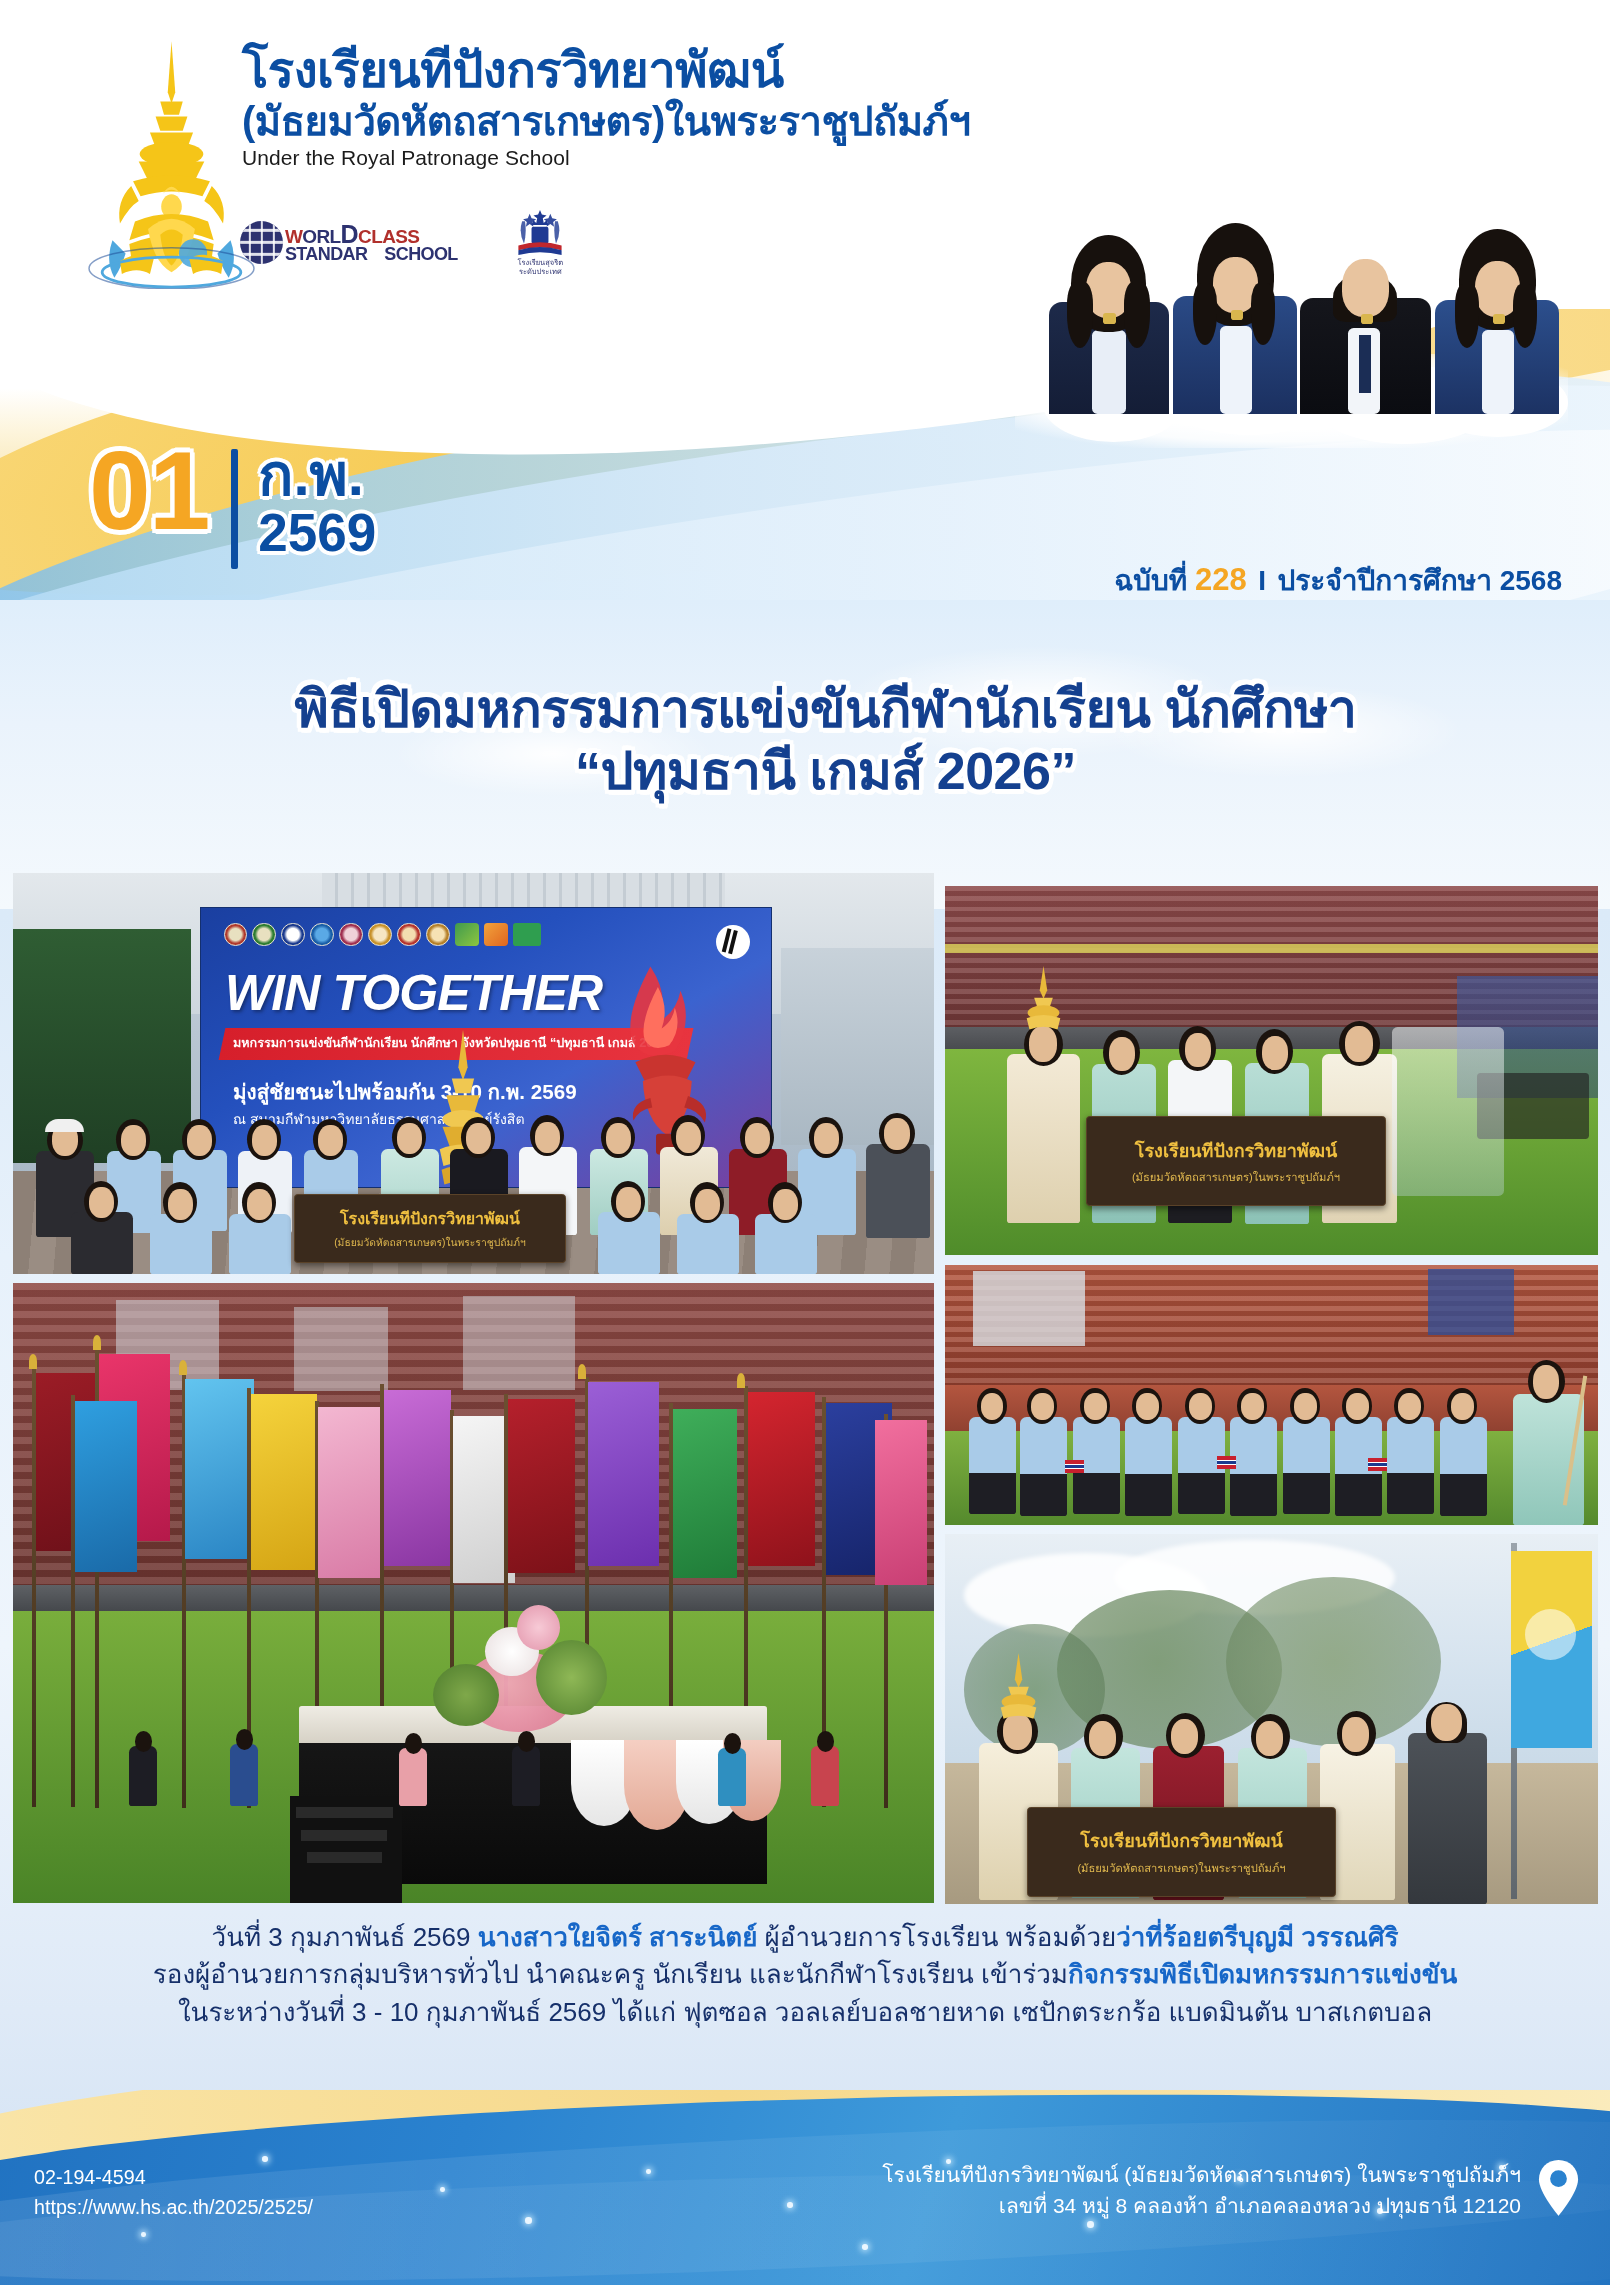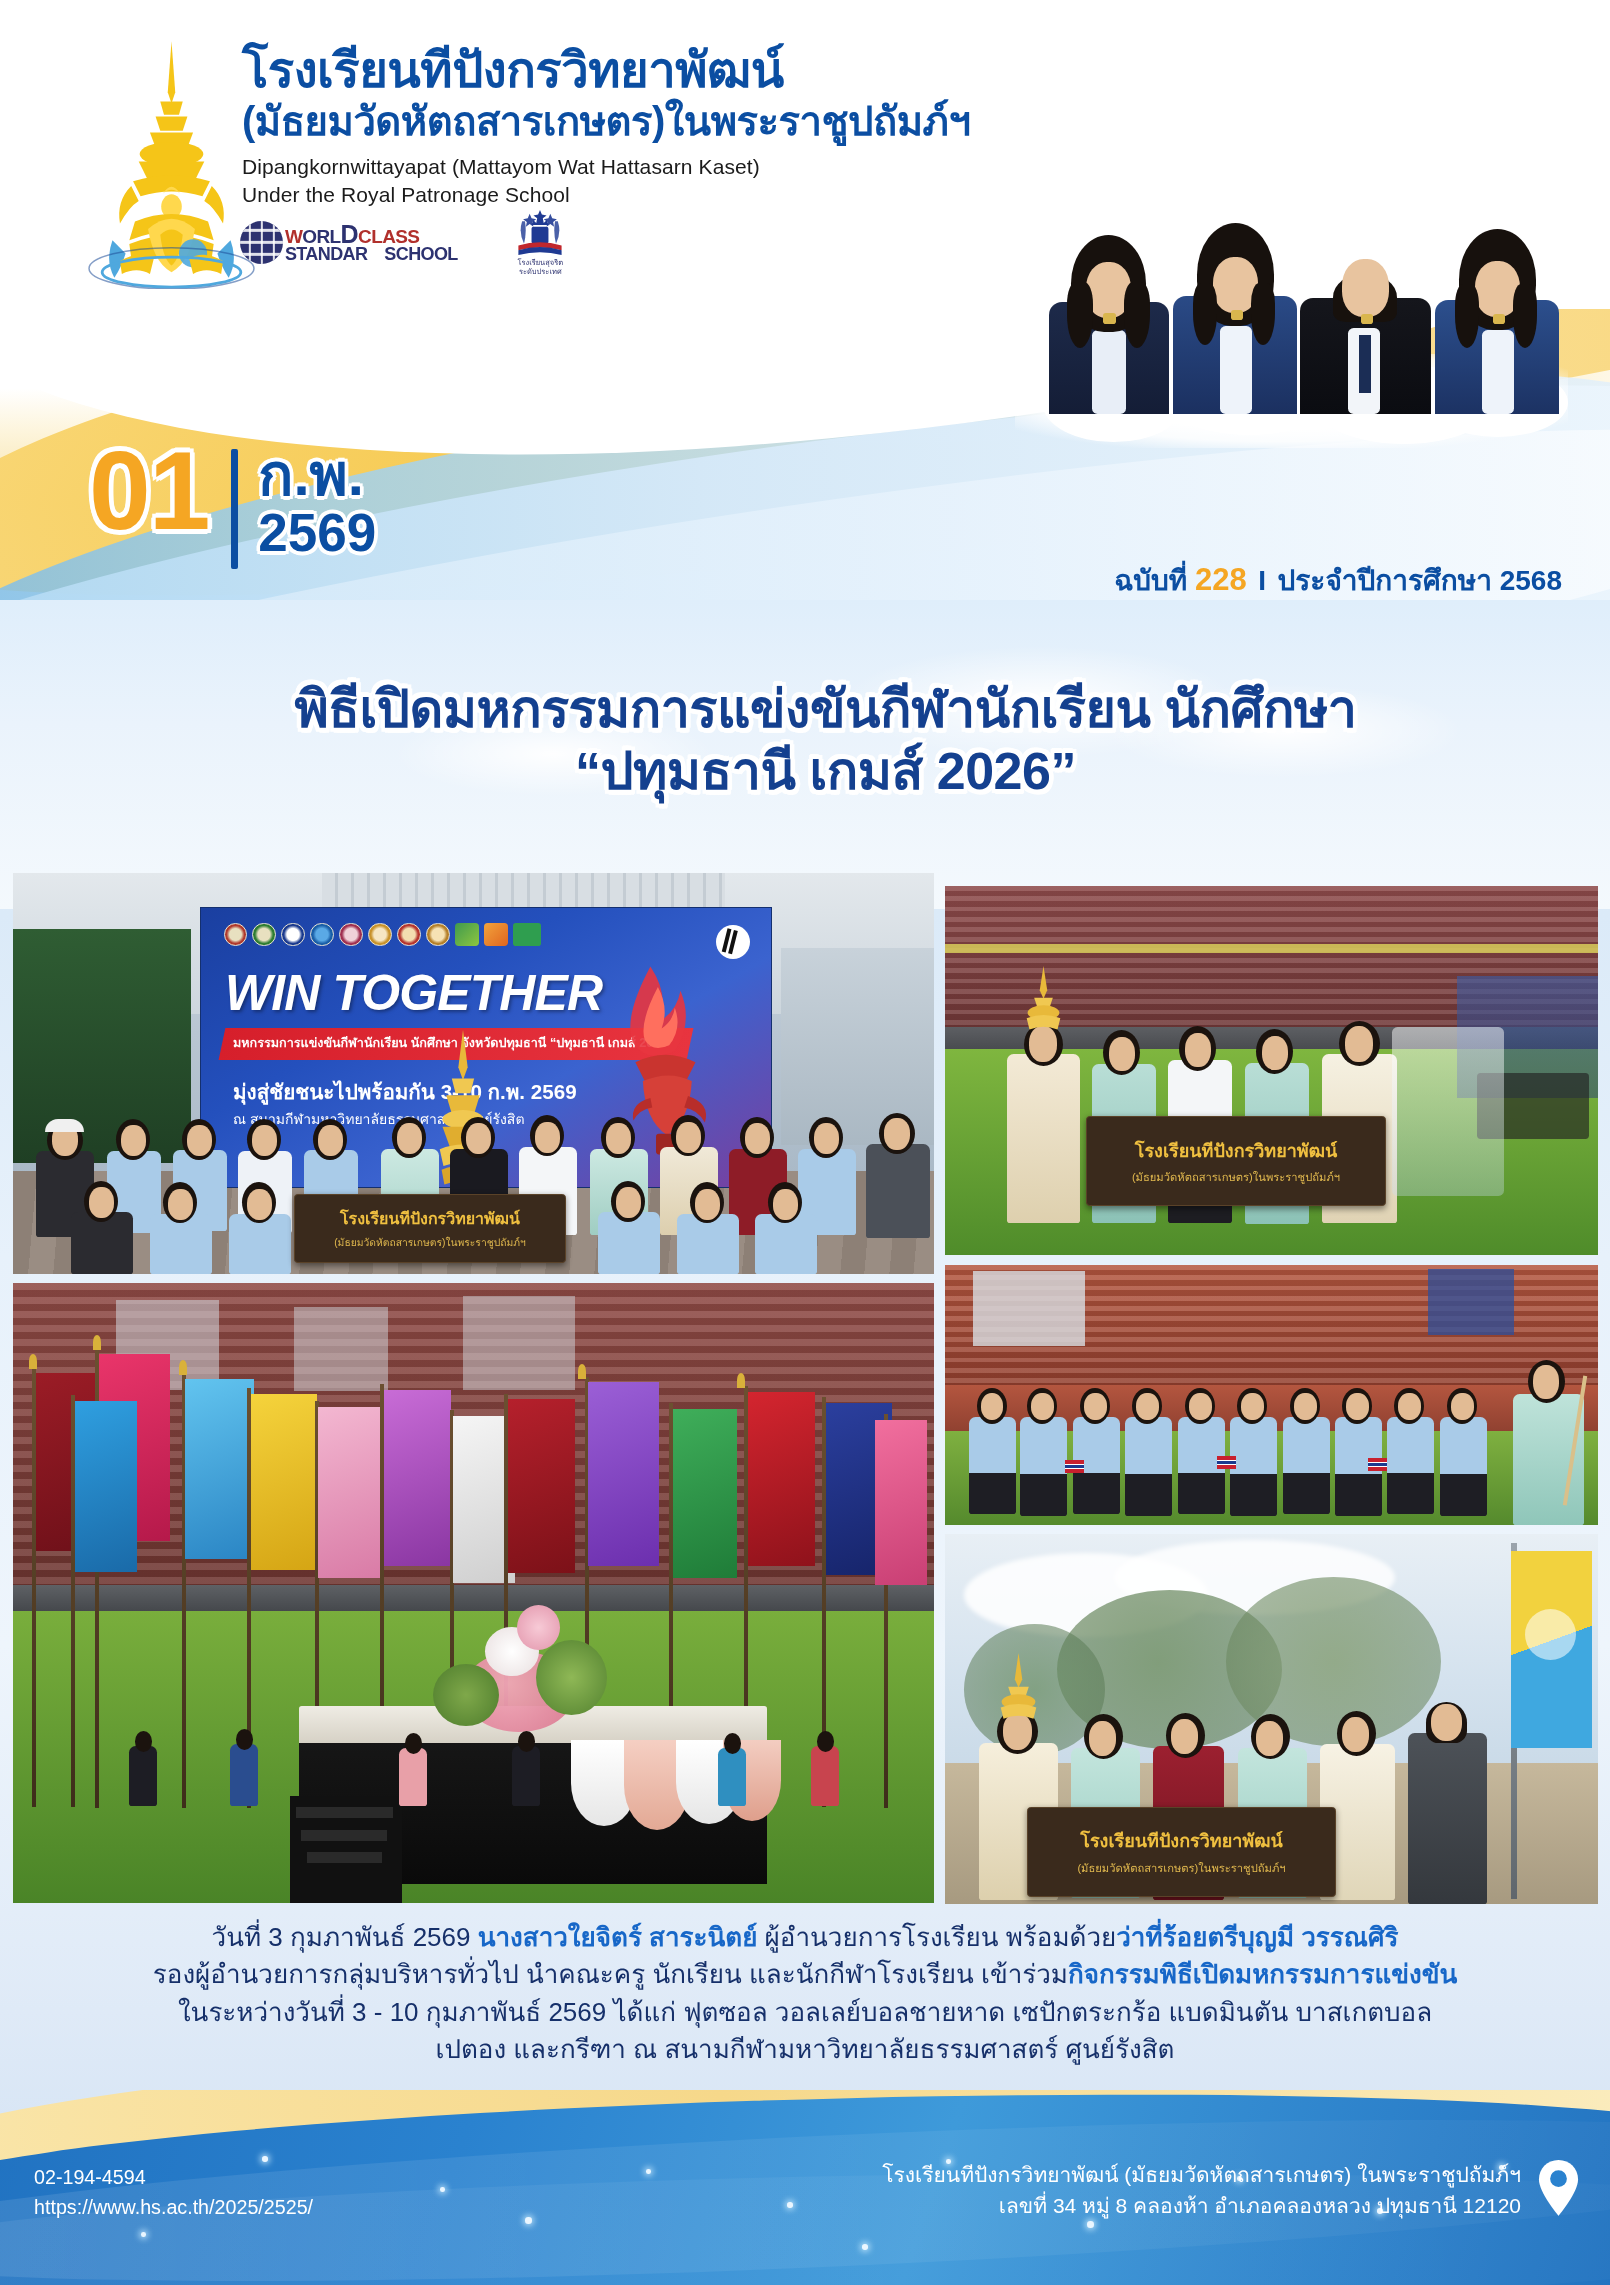--- a/index.html
+++ b/index.html
@@ -362,21 +362,20 @@
           <path d="M160 240 q-22 -12 -36 -2 l4 16 q14 -8 30 0 Z"></path>
         </g>
         <ellipse cx="105" cy="252" rx="74" ry="16" fill="none" stroke="#4FA8DE" stroke-width="3"></ellipse>
         <ellipse cx="105" cy="248" rx="88" ry="22" fill="none" stroke="#1f4f99" stroke-width="1.6" opacity=".55"></ellipse>
       </svg>
     </div>
 
     <div class="title-block">
       <div class="th-title1">โรงเรียนทีปังกรวิทยาพัฒน์</div>
       <div class="th-title2">(มัธยมวัดหัตถสารเกษตร)ในพระราชูปถัมภ์ฯ</div>
-      <div class="en-title">Dipangkornwittayapat (Mattayom Wat Hattasarn Kaset)</div>
       <div class="en-title" style="margin-top:0">Under the Royal Patronage School</div>
     </div>
 
     <div class="badges">
 
       <div class="badge-wcs">
         <div class="globe"></div>
         <div class="wcs-text">
           <div class="wcs-l1">
             <span class="w">W</span><span>ORL</span><span style="font-size:25px">D</span><span style="color:#b1302c">CLASS</span>
@@ -935,21 +934,20 @@
         <div class="p1" style="font-size:18px">โรงเรียนทีปังกรวิทยาพัฒน์</div>
         <div class="p2" style="font-size:11.2px;margin-top:3.7px">(มัธยมวัดหัตถสารเกษตร)ในพระราชูปถัมภ์ฯ</div>
       </div>
     </div>
   </div>
 
   <div class="bodytext">
     <div class="line"><span>วันที่ 3 กุมภาพันธ์ 2569 </span><span class="hi">นางสาวใยจิตร์  สาระนิตย์</span><span> ผู้อำนวยการโรงเรียน  พร้อมด้วย</span><span class="hi">ว่าที่ร้อยตรีบุญมี  วรรณศิริ</span></div>
     <div class="line"><span>รองผู้อำนวยการกลุ่มบริหารทั่วไป นำคณะครู นักเรียน และนักกีฬาโรงเรียน  เข้าร่วม</span><span class="hi">กิจกรรมพิธีเปิดมหกรรมการแข่งขัน</span></div>
     <div class="line">ในระหว่างวันที่ 3 - 10 กุมภาพันธ์ 2569 ได้แก่ ฟุตซอล วอลเลย์บอลชายหาด เซปักตระกร้อ แบดมินตัน บาสเกตบอล</div>
-    <div class="line">เปตอง และกรีฑา  ณ สนามกีฬามหาวิทยาลัยธรรมศาสตร์ ศูนย์รังสิต</div>
   </div>
 
   <div class="footer">
     <div class="f-gold"></div>
     <div class="f-blue"></div>
     <div class="f-wave f-w1"></div>
     <div class="f-wave f-w2"></div>
 
     <div class="spark" style="left:262px;top:66px;width:5.6px;height:5.6px;"></div>
     <div class="spark" style="left:440px;top:97px;width:4.7px;height:4.7px;"></div>

